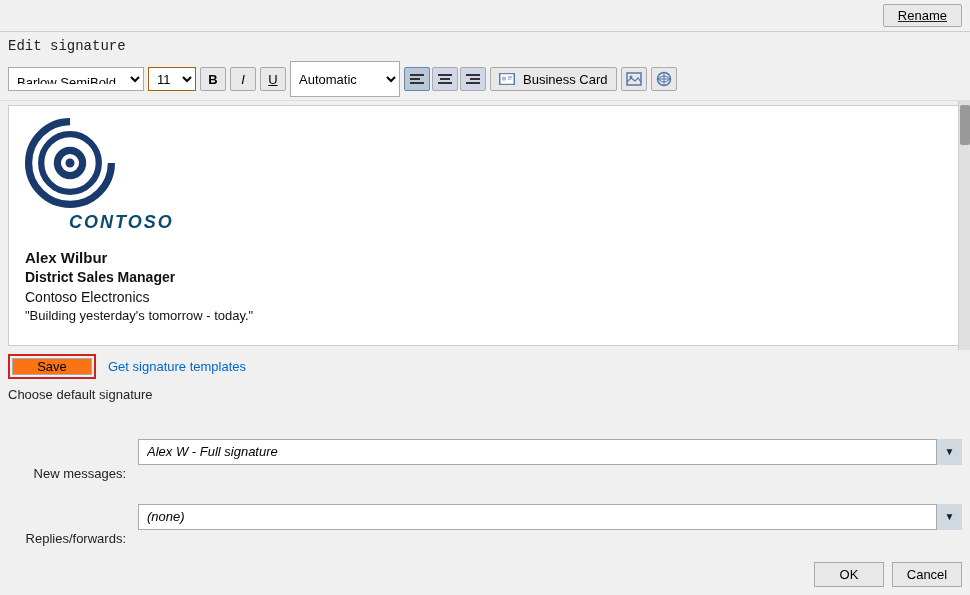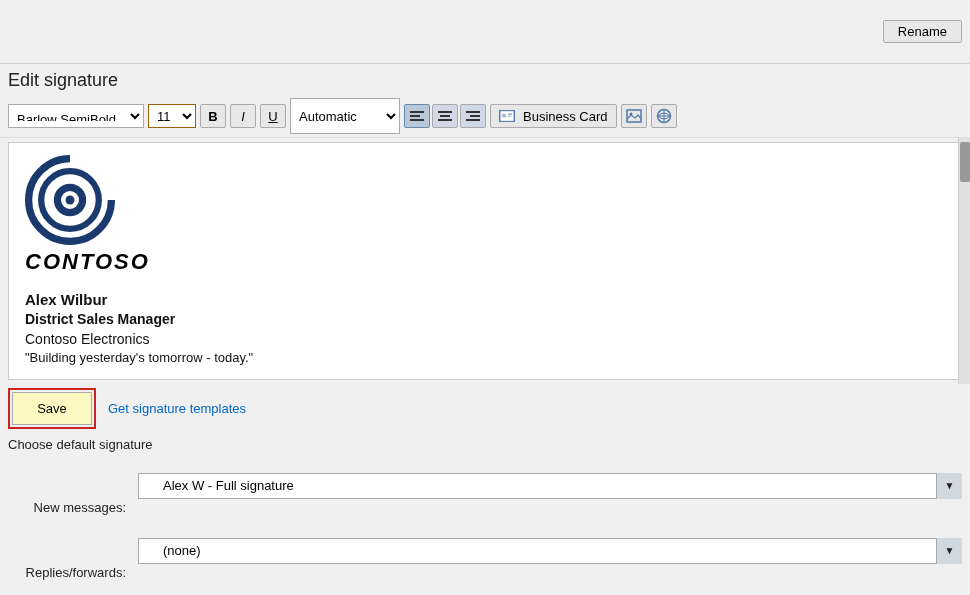--- a/index.html
+++ b/index.html
@@ -20,38 +20,40 @@
       display: flex;
       flex-direction: column;
       padding: 0;
     }
 
     
     .top-bar {
       display: flex;
       align-items: center;
       justify-content: flex-end;
-      padding: 20px 8px;
+      padding: 4px 8px;
       background: #f0f0f0;
       border-bottom: 1px solid #ccc;
+      text-decoration: underline;
     }
 
     .rename-btn {
       padding: 3px 14px;
       border: 1px solid #aaa;
       background: #e8e8e8;
       font-size: 13px;
       cursor: pointer;
       border-radius: 2px;
     }
 
     
     .edit-signature-label {
       padding: 6px 8px 4px 8px;
-      font-size: 18px;
+      font-size: 14px;
+      font-family: Liberation Mono, monospace;
     }
 
     
     .toolbar {
       display: flex;
       align-items: center;
       padding: 3px 8px;
       background: #f0f0f0;
       gap: 4px;
       border-bottom: 1px solid #ddd;
@@ -209,25 +211,26 @@
       margin-bottom: 14px;
     }
 
     .contoso-circle-logo {
       width: 90px;
       height: 90px;
       margin-bottom: 4px;
     }
 
     .contoso-text {
-      font-size: 22px;
+      font-size: 18px;
       font-weight: 900;
-      color: #000000;
+      color: #0c4a6e;
       font-style: italic;
       letter-spacing: 2px;
+      margin-left: 44px;
     }
 
     .signature-name {
       font-size: 15px;
       font-weight: bold;
       color: #111;
       line-height: 1.4;
     }
 
     .signature-title {
@@ -262,44 +265,44 @@
       gap: 12px;
     }
 
     .save-btn-wrapper {
       border: 2px solid #cc2222;
       padding: 2px;
       display: inline-block;
     }
 
     .save-btn {
-      padding: 8px 22px;
-      border: 1px solid #aaa;
-      background: #fef9c3;
+      padding: 0 22px;
+      border: 1px solid #aaa;
+      background: #f97316;
       font-size: 13px;
       cursor: pointer;
       min-width: 80px;
     }
 
     .get-templates-link {
       color: #0066cc;
       text-decoration: none;
       font-size: 13px;
       cursor: pointer;
     }
 
     
     .default-sig-section {
       padding: 8px 8px 4px 8px;
     }
 
     .default-sig-title {
       font-size: 13px;
       font-weight: normal;
-      margin-bottom: 4px;
+      margin-bottom: 20px;
     }
 
     .sig-row {
       display: flex;
       align-items: center;
       margin-bottom: 6px;
       gap: 0;
     }
 
     .sig-row-label {
@@ -328,22 +331,23 @@
       display: flex;
       align-items: center;
     }
 
     .sig-select-wrapper select {
       width: 100%;
       height: 26px;
       border: 1px solid #aaa;
       background: white;
       font-size: 13px;
-      padding: 2px 24px;
+      padding: 2px 8px;
       appearance: none;
+      font-style: italic;
       -webkit-appearance: none;
     }
 
     .sig-dropdown-arrow {
       position: absolute;
       right: 0;
       top: 0;
       width: 26px;
       height: 26px;
       background: #d0d8e0;

